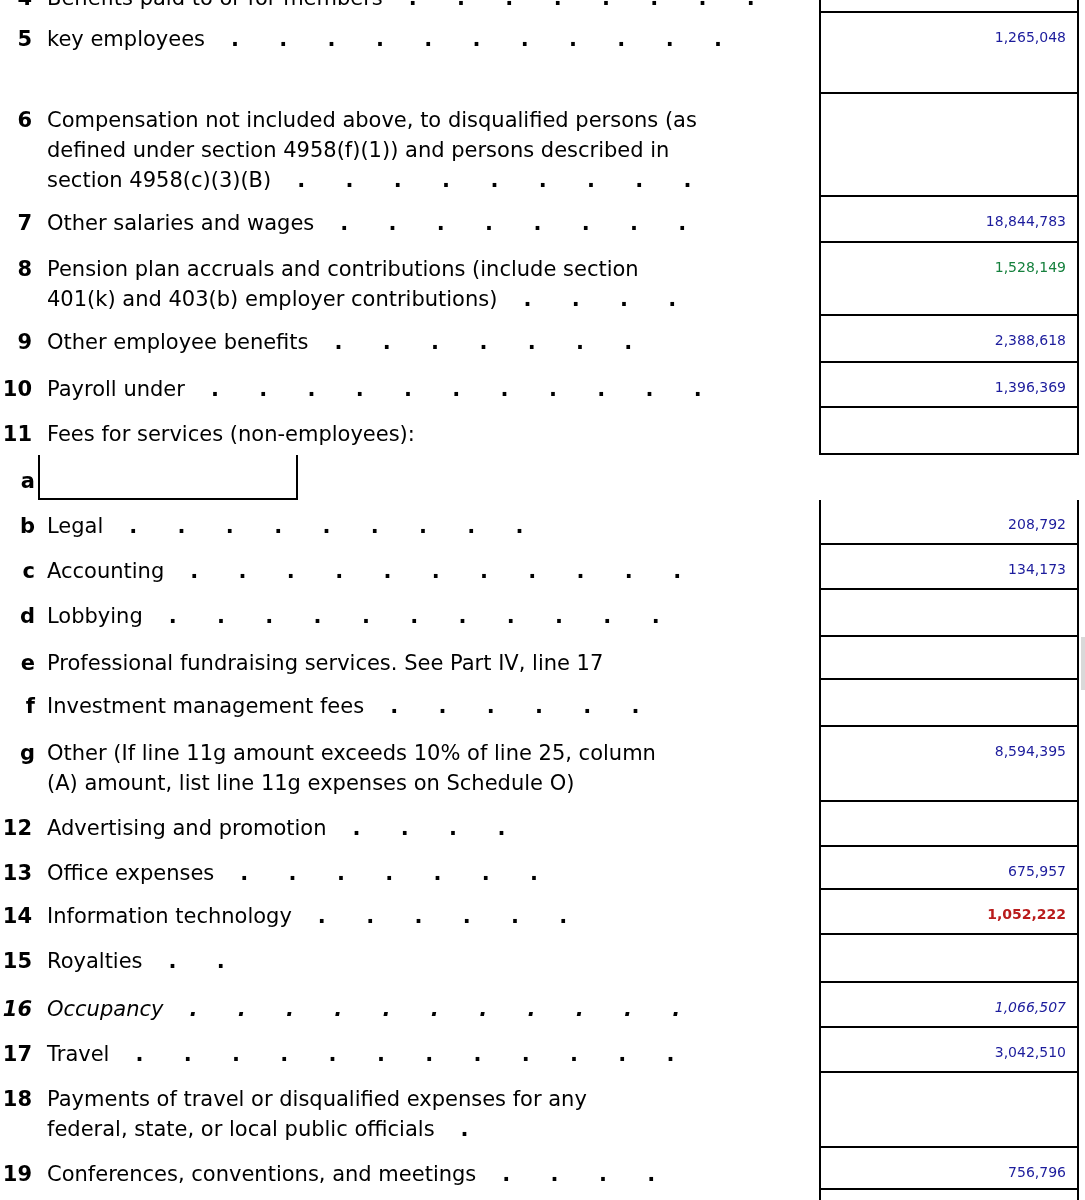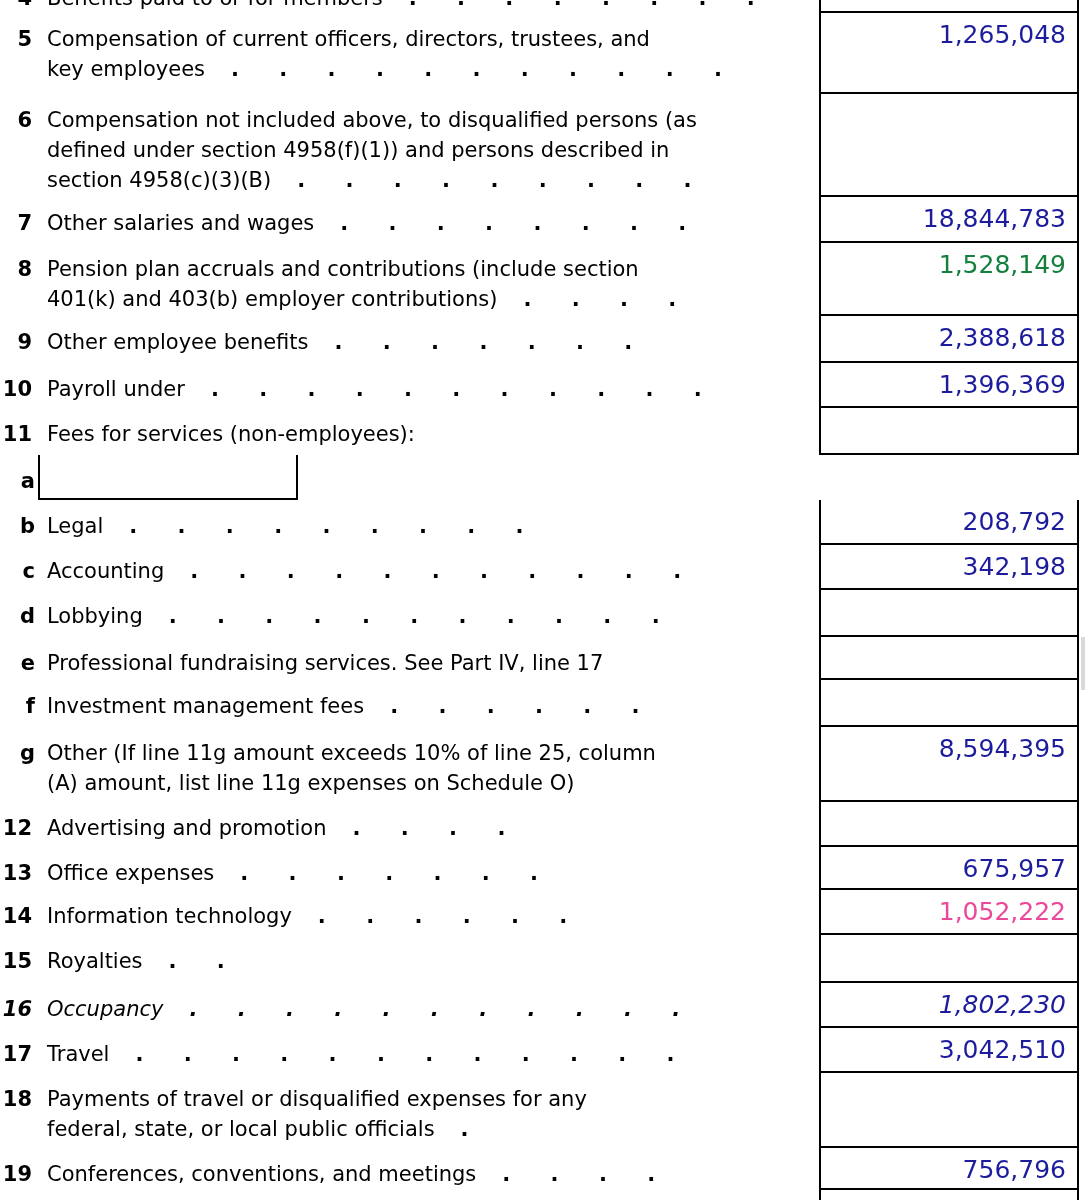--- a/index.html
+++ b/index.html
@@ -47,21 +47,21 @@
   .cell {
     flex: 0 0 260px;
     box-sizing: border-box;
     border: 2px solid #000000;
     border-top: none;
     padding: 10px 11px 0 0;
     text-align: right;
     background: transparent;
   }
   .row.stub .cell { border-bottom: none; }
-  .amount { font-size: 25px; line-height: 24px; }
+  .amount { font-size: 14px; line-height: 24px; }
   .scroll-strip {
     position: absolute;
     right: 0;
     top: 637px;
     width: 4px;
     height: 53px;
   }
 </style>
 </head>
 <body>
@@ -73,21 +73,20 @@
     <div class="desc">
           <div class="line"><span>Benefits paid to or for members</span><span class="dots">. . . . . . . .</span></div>
         </div>
     <div class="cell">
       <span class="amount" style="color: rgb(28, 28, 156);"></span>
     </div>
   </div>
       <div class="row" style="min-height: 81px;">
     <div class="num">5</div>
     <div class="desc">
-          <div class="line"><span>Compensation of current officers, directors, trustees, and</span></div>
           <div class="line"><span>key employees</span><span class="dots">. . . . . . . . . . .</span></div>
         </div>
     <div class="cell">
       <span class="amount" style="color: rgb(28, 28, 156);">1,265,048</span>
     </div>
   </div>
       <div class="row" style="min-height: 103px;">
     <div class="num">6</div>
     <div class="desc">
           <div class="line"><span>Compensation not included above, to disqualified persons (as</span></div>
@@ -158,21 +157,21 @@
     <div class="cell">
       <span class="amount" style="color: rgb(28, 28, 156);">208,792</span>
     </div>
   </div>
       <div class="row" style="min-height: 45px;">
     <div class="num sub">c</div>
     <div class="desc">
           <div class="line"><span>Accounting</span><span class="dots">. . . . . . . . . . .</span></div>
         </div>
     <div class="cell">
-      <span class="amount" style="color: rgb(28, 28, 156);">342,198</span>
+      <span class="amount" style="color: rgb(28, 28, 156);">134,173</span>
     </div>
   </div>
       <div class="row" style="min-height: 47px;">
     <div class="num sub">d</div>
     <div class="desc">
           <div class="line"><span>Lobbying</span><span class="dots">. . . . . . . . . . .</span></div>
         </div>
     <div class="cell">
       <span class="amount" style="color: rgb(28, 28, 156);"></span>
     </div>
@@ -222,39 +221,39 @@
     <div class="cell">
       <span class="amount" style="color: rgb(28, 28, 156);">675,957</span>
     </div>
   </div>
       <div class="row" style="min-height: 45px;">
     <div class="num">14</div>
     <div class="desc">
           <div class="line"><span>Information technology</span><span class="dots">. . . . . .</span></div>
         </div>
     <div class="cell">
-      <span class="amount" style="color: #ec4899;">1,052,222</span>
+      <span class="amount" style="color: #b91c1c; font-weight: bold;">1,052,222</span>
     </div>
   </div>
       <div class="row" style="min-height: 48px;">
     <div class="num">15</div>
     <div class="desc">
           <div class="line"><span>Royalties</span><span class="dots">. .</span></div>
         </div>
     <div class="cell">
       <span class="amount" style="color: rgb(28, 28, 156);"></span>
     </div>
   </div>
       <div class="row" style="min-height: 45px; font-style: italic;">
     <div class="num">16</div>
     <div class="desc">
           <div class="line"><span>Occupancy</span><span class="dots">. . . . . . . . . . .</span></div>
         </div>
     <div class="cell">
-      <span class="amount" style="color: rgb(28, 28, 156);">1,802,230</span>
+      <span class="amount" style="color: rgb(28, 28, 156);">1,066,507</span>
     </div>
   </div>
       <div class="row" style="min-height: 45px;">
     <div class="num">17</div>
     <div class="desc">
           <div class="line"><span>Travel</span><span class="dots">. . . . . . . . . . . .</span></div>
         </div>
     <div class="cell">
       <span class="amount" style="color: rgb(28, 28, 156);">3,042,510</span>
     </div>

